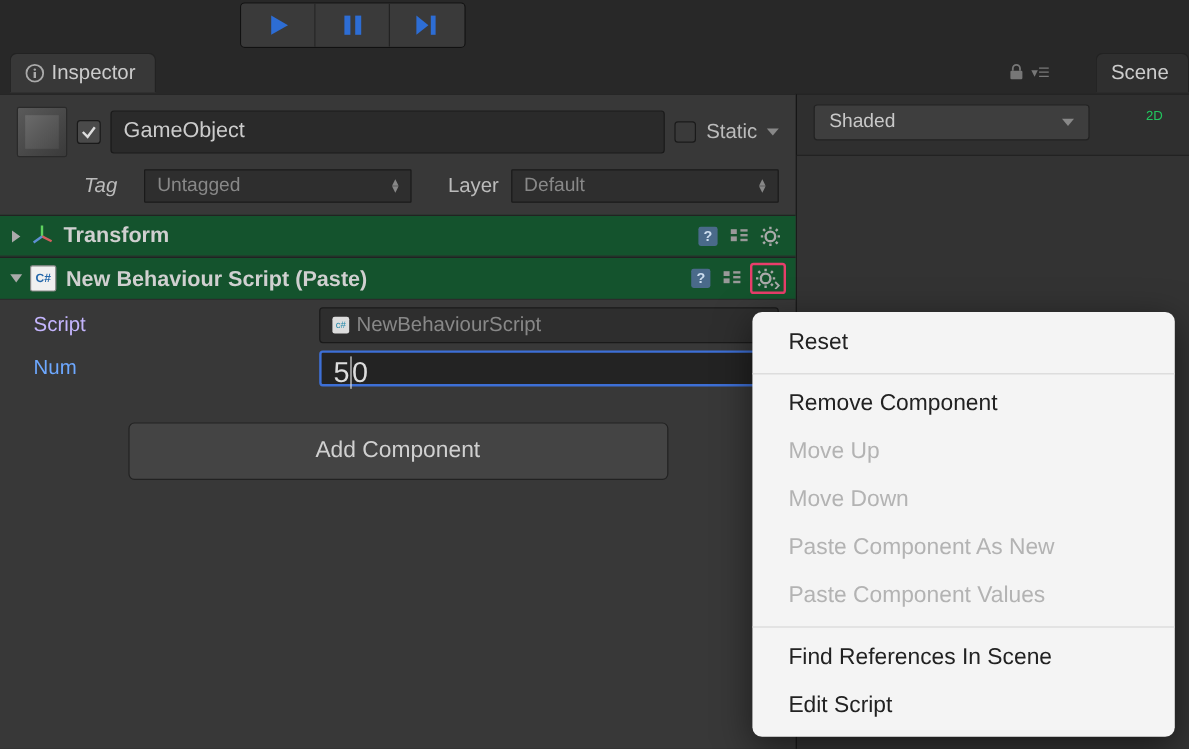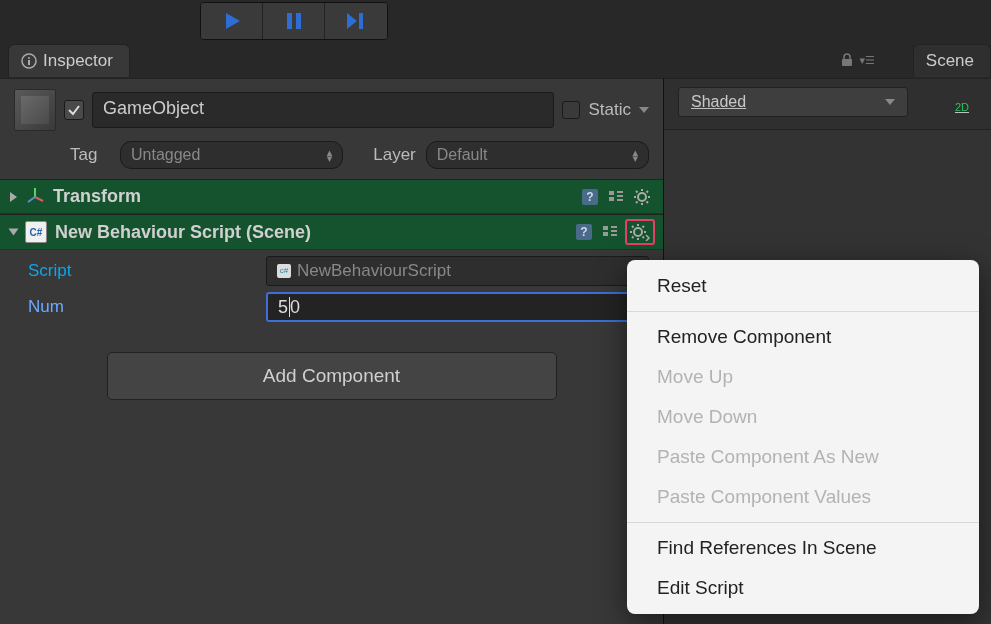--- a/index.html
+++ b/index.html
@@ -14,57 +14,57 @@
 
   
   .tab-row { height:36px; display:flex; align-items:center; padding-left:8px; gap:22px; position:relative; }
   .tab { background:#383838; border-radius:6px 6px 0 0; padding:6px 16px 6px 12px; display:flex; align-items:center; gap:6px; color:#ccc; font-size:17px; border:1px solid #222; border-bottom:none; }
   .tab.inactive { background:#2f2f2f; }
 
   
   .panels { display:flex; }
   .inspector { width:663px; background:#383838; border-top:1px solid #222; position:relative; }
   .scene-panel { flex:1; background:#2f2f2f; border-top:1px solid #222; border-left:1px solid #111; }
-  .scene-header { padding:8px 14px; display:flex; justify-content:space-between; align-items:flex-end;text-decoration:underline; }
+  .scene-header { padding:8px 14px; display:flex; justify-content:space-between; align-items:flex-start; }
   .scene-drop { background:#3e3e3e; border:1px solid #222; border-radius:3px; padding:5px 12px; width:230px; color:#c8c8c8; font-size:16px; display:flex; justify-content:space-between; align-items:center; }
   .scene-body { background:#333; height:500px; border-top:1px solid #222; margin-top:4px; }
   .btn2d { color:#22c55e; font-size:11px; padding:4px 8px; }
 
   
   .go-header { padding:10px 14px 6px 14px; display:flex; align-items:center; gap:8px; }
   .cube { width:42px; height:42px; background:linear-gradient(135deg,#5a5a5a,#3a3a3a); border:1px solid #2a2a2a; border-radius:2px; position:relative; }
   .cube::before { content:""; position:absolute; inset:6px; background:linear-gradient(135deg,#6a6a6a,#4a4a4a); }
   .chk { width:20px; height:20px; border:1px solid #1a1a1a; background:#4a4a4a; border-radius:3px; display:flex; align-items:center; justify-content:center; }
   .name-field { flex:1; background:#2a2a2a; border:1px solid #1a1a1a; border-radius:3px; padding:5px 10px; color:#ccc; font-size:18px; height:36px; }
   .static-chk { width:18px; height:18px; border:1px solid #1a1a1a; background:#3a3a3a; border-radius:3px; }
   .static-lbl { color:#bbb; font-size:17px; }
 
   
   .tag-row { padding:4px 14px 10px 70px; display:flex; align-items:center; gap:10px; }
-  .tag-lbl { color:#bbb; font-size:17px; width:40px; }
+  .tag-lbl { color:#bbb; font-size:17px; width:40px;font-style:italic; }
   .layer-lbl { color:#bbb; font-size:17px; margin-left:20px; }
-  .drop { background:#2e2e2e; border:1px solid #1a1a1a; border-radius:11px; padding:4px 10px; color:#888; font-size:16px; display:flex; justify-content:space-between; align-items:center; flex:1; height:28px; }
+  .drop { background:#2e2e2e; border:1px solid #1a1a1a; border-radius:1px; padding:4px 10px; color:#888; font-size:16px; display:flex; justify-content:space-between; align-items:center; flex:1; height:28px; }
 
   
   .comp-header { background:#14532d; border-top:1px solid #222; border-bottom:1px solid #2c2c2c; padding:6px 10px; display:flex; align-items:center; gap:8px; }
   .fold { width:0;height:0;border-left:7px solid #aaa;border-top:5px solid transparent;border-bottom:5px solid transparent; cursor:pointer; }
   .fold.open { transform:rotate(90deg); border-left-color:#aaa; }
   .comp-title { color:#d0d0d0; font-size:18px; font-weight:600; flex:1; }
   .comp-icons { display:flex; gap:8px; align-items:center; }
   .gear-highlight { border:2px solid #e83e6b; border-radius:3px; padding:2px; margin:-2px; }
 
   .cs-icon { width:22px;height:22px;background:#f0f0f0;border:1px solid #888;border-radius:2px;display:flex;align-items:center;justify-content:center;font-size:10px;color:#2266aa;font-weight:bold; }
 
   
   .comp-body { padding:6px 14px 10px 28px; }
   .prop-row { display:flex; align-items:center; gap:8px; margin-bottom:6px; }
-  .prop-label { width:230px; color:#0ea5e9; font-size:17px; }
+  .prop-label { width:230px; color:#c4b5fd; font-size:17px; }
   .prop-label.active { color:#6da8ff; }
   .obj-field { flex:1; background:#2e2e2e; border:1px solid #1a1a1a; border-radius:3px; padding:4px 10px; color:#888; font-size:17px; display:flex; align-items:center; gap:6px; height:30px; }
-  .num-field { flex:1; background:#232323; border:2px solid #3d6fd6; border-radius:3px; padding:3px 10px; color:#ddd; font-size:18px; height:30px; }
+  .num-field { flex:1; background:#232323; border:2px solid #3d6fd6; border-radius:3px; padding:3px 10px; color:#ddd; font-size:24px; height:30px; }
   .num-field .cursor { border-right:1px solid #ddd; padding-right:1px; }
 
   .add-comp-btn { margin:14px auto; width:450px; height:48px; background:#444; border:1px solid #222; border-radius:5px; display:flex; align-items:center; justify-content:center; color:#d0d0d0; font-size:19px; }
 
   
   .ctx-menu { position:absolute; left:627px; top:260px; width:352px; background:#f4f4f4; border-radius:8px; box-shadow:0 8px 30px rgba(0,0,0,0.5); padding:6px 0; color:#222; font-size:19px; z-index:100; }
   .ctx-item { padding:9px 30px; color:#222; }
   .ctx-item.disabled { color:#b3b3b3; }
   .ctx-item.selected { background:#1461e6; color:#fff; }
   .ctx-sep { height:1px; background:#d8d8d8; margin:5px 0; }
@@ -185,21 +185,21 @@
               <line x1="3" y1="15" x2="4.5" y2="13.5"></line>
               <line x1="13.5" y1="4.5" x2="15" y2="3"></line>
             </g>
           </svg>
       </div>
     </div>
 
     <div class="comp-header">
       <span class="fold open"></span>
       <div class="cs-icon">C#</div>
-      <span class="comp-title">New Behaviour Script (Scene)</span>
+      <span class="comp-title">New Behaviour Script (Paste)</span>
       <div class="comp-icons">
         <svg width="18" height="18" viewBox="0 0 18 18">
             <rect x="1" y="1" width="16" height="16" rx="2" fill="#4a6a8a"></rect>
             <text x="9" y="13" text-anchor="middle" fill="#cde" font-size="12" font-weight="bold">?</text>
           </svg>
         <svg width="18" height="18" viewBox="0 0 18 18">
             <rect x="2" y="3" width="5" height="4" fill="#999"></rect>
             <rect x="2" y="9" width="5" height="4" fill="#999"></rect>
             <rect x="10" y="3" width="6" height="2" fill="#999"></rect>
             <rect x="10" y="7" width="6" height="2" fill="#999"></rect>

